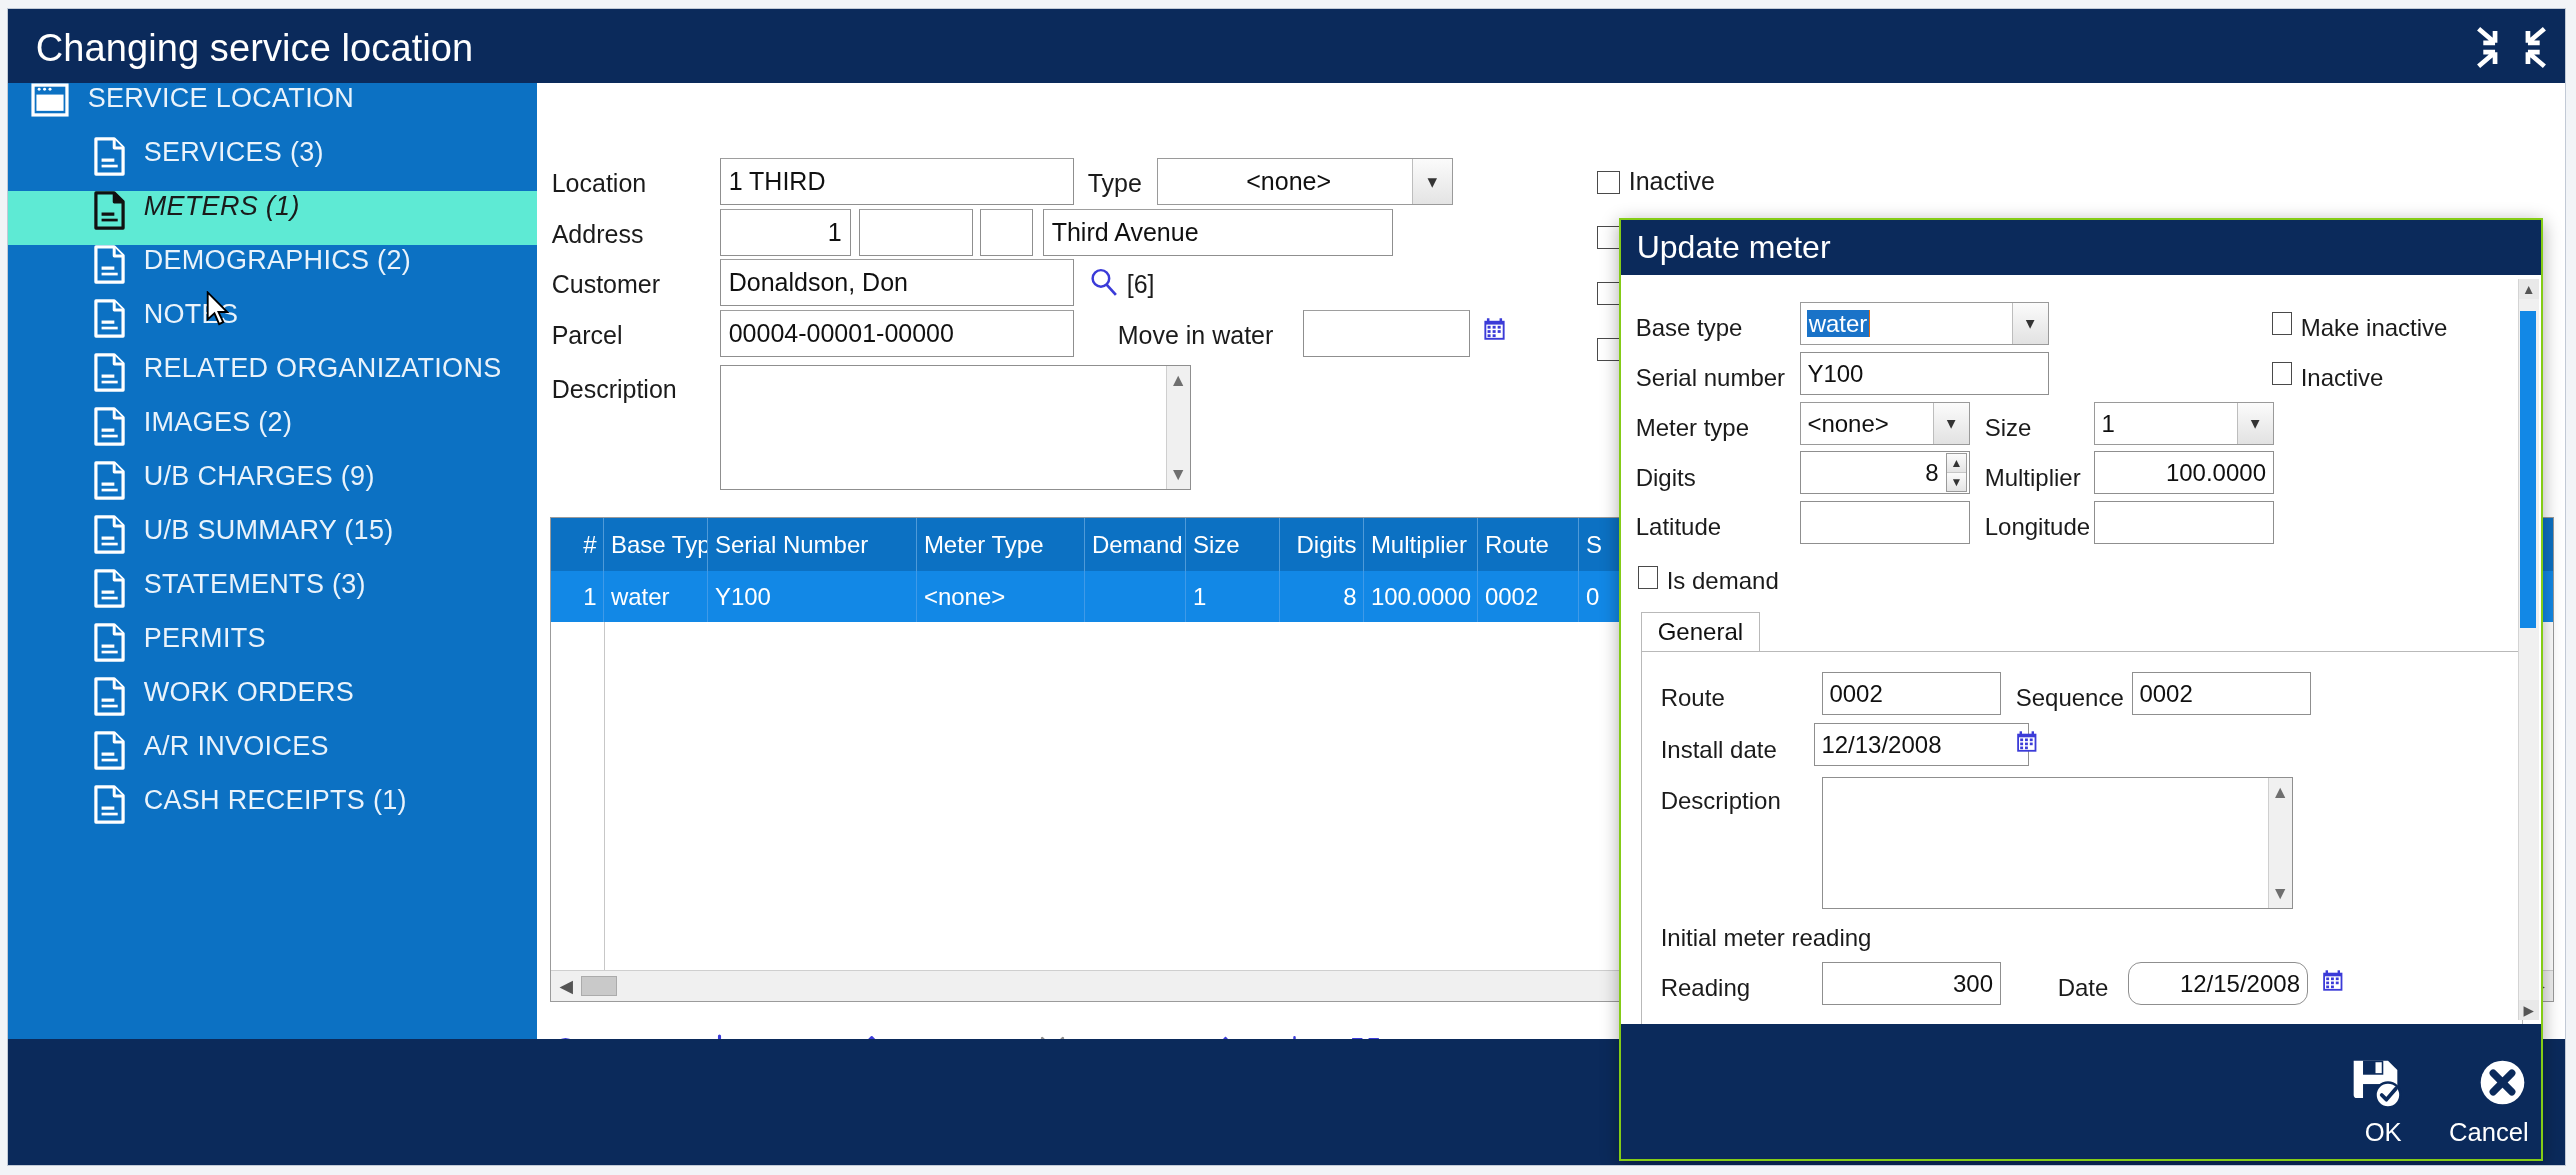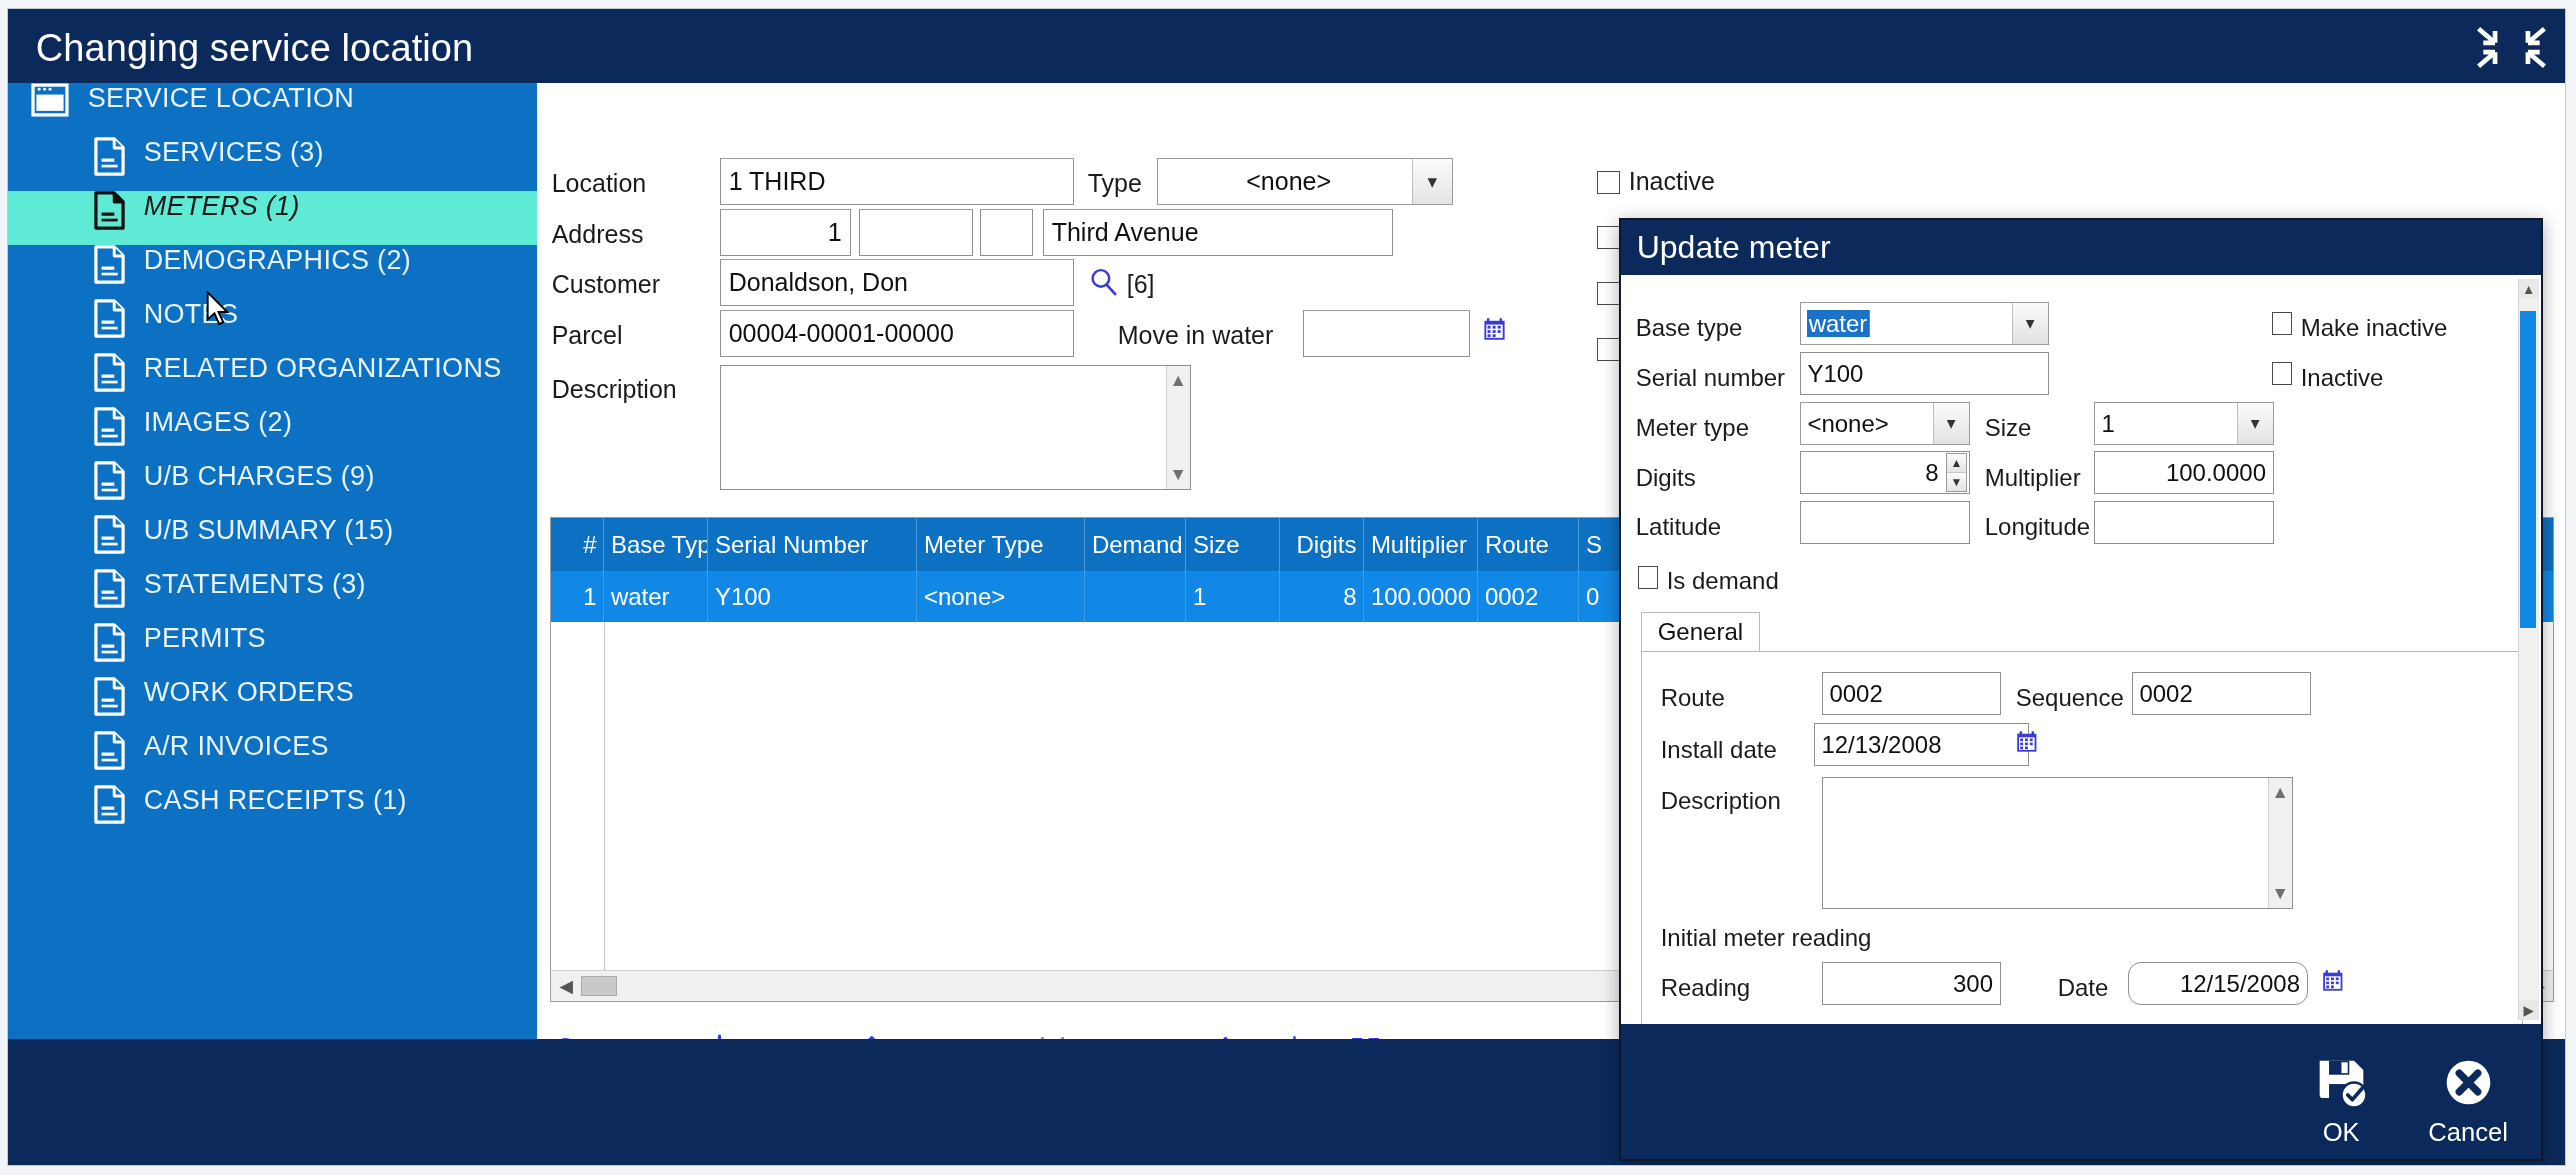--- a/index.html
+++ b/index.html
@@ -164,21 +164,21 @@
   .act.disabled .atxt{color:#8d8d8d;}
   .act.icononly{margin-right:38px;}
   
   #bottomstrip{
     position:absolute;left:0;top:1030px;width:2559px;height:128px;
     background:#0b2a5b;
   }
   
   #dialog{
     position:absolute;left:1611px;top:209px;width:924px;height:943px;
-    background:#ffffff;border:2px solid #0f172a;box-sizing:border-box;
+    background:#ffffff;border:2px solid #84cc16;box-sizing:border-box;
     box-shadow:0 4px 17.5px rgba(0,0,0,.33);
   }
   #dlg-title{
     position:absolute;left:0;top:0;right:0;height:55px;background:#0b2a5b;
   }
   #dlg-title-text{
     position:absolute;left:16px;top:9.4px;font-size:32px;color:#ffffff;
     white-space:nowrap;
   }
   #dlg-body{position:absolute;left:0;top:55px;right:0;bottom:135px;background:#ffffff;}
@@ -241,21 +241,21 @@
     background:#1288e6;
   }
   #dlg-vscroll .vtop,#dlg-vscroll .vbot{
     position:absolute;left:0;width:20px;height:20px;
     display:flex;align-items:center;justify-content:center;
     font-size:13.5px;color:#555;background:#e9e9e9;
   }
   #dlg-vscroll .vtop{top:0;}
   #dlg-vscroll .vbot{bottom:0;}
   .dfoot-btn{
-    position:absolute;bottom:12px;width:121px;text-align:center;cursor:pointer;
+    position:absolute;bottom:12px;width:121px;text-align:right;cursor:pointer;
   }
   .dfoot-btn .flbl{
     font-size:25.6px;color:#ffffff;margin-top:6.7px;display:block;
   }
   .cursor-arrow{position:absolute;width:27px;height:38px;pointer-events:none;}
 </style>
 </head>
 <body>
 
 <div id="app">

